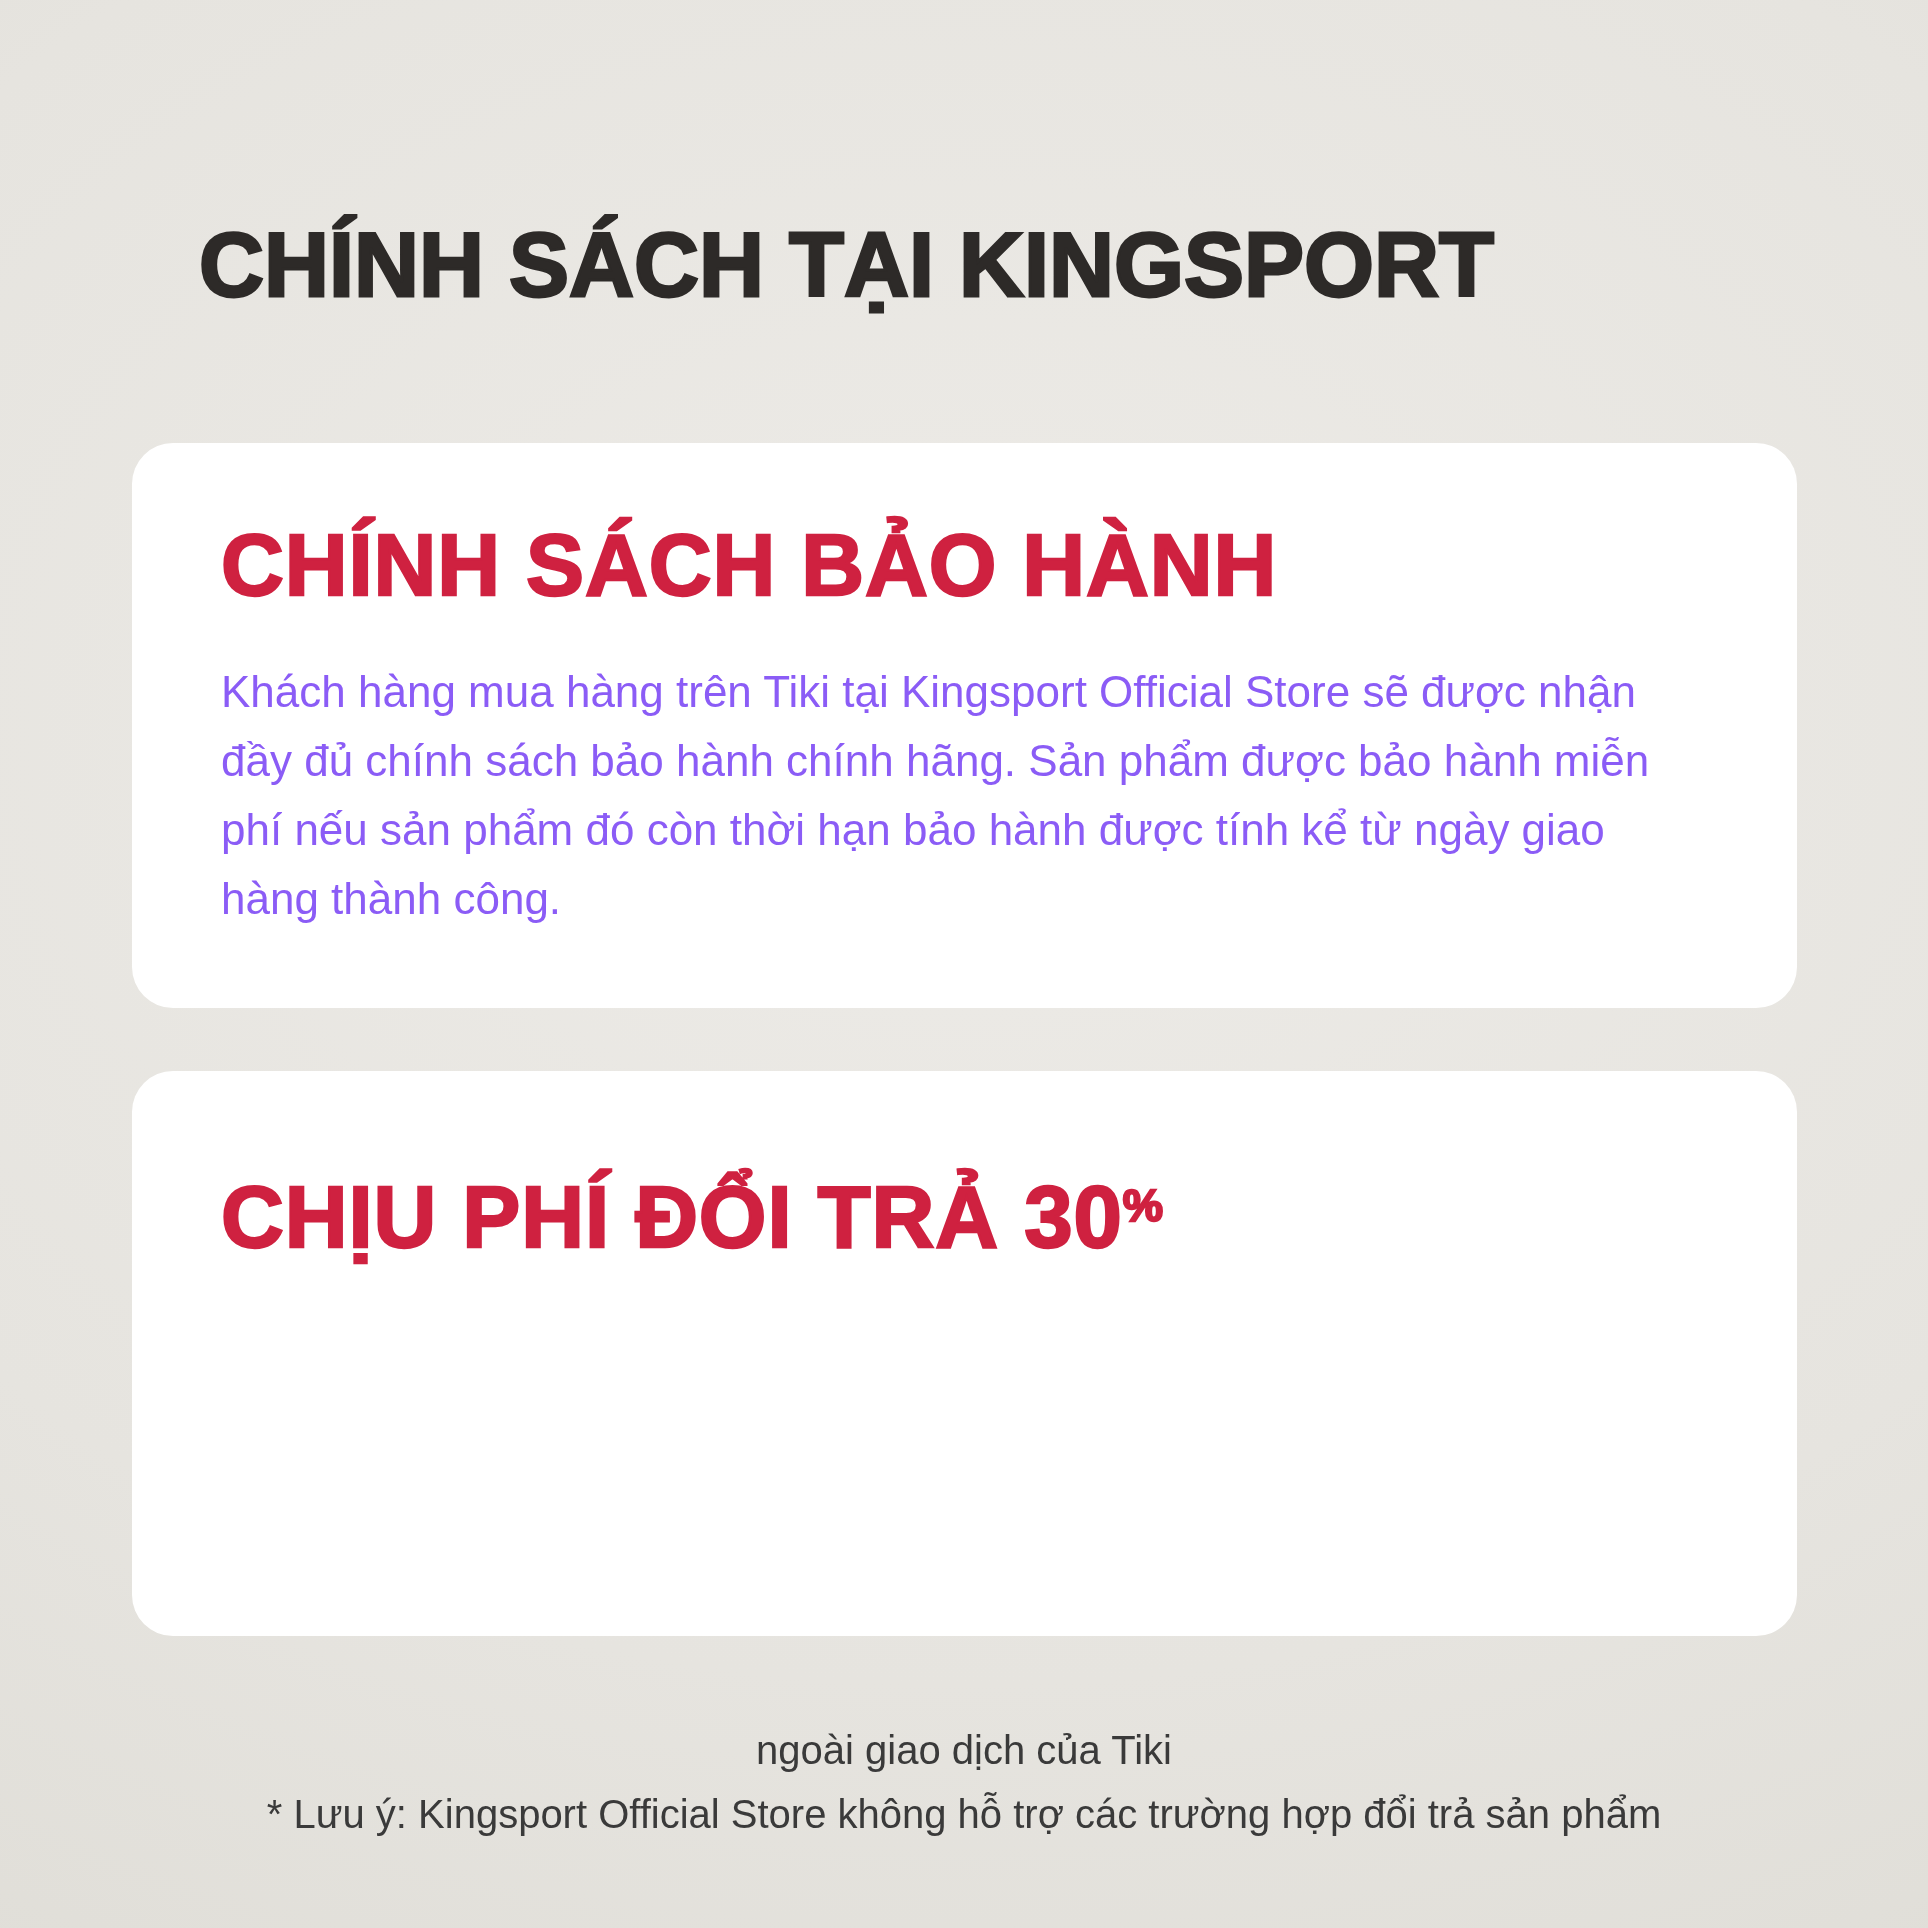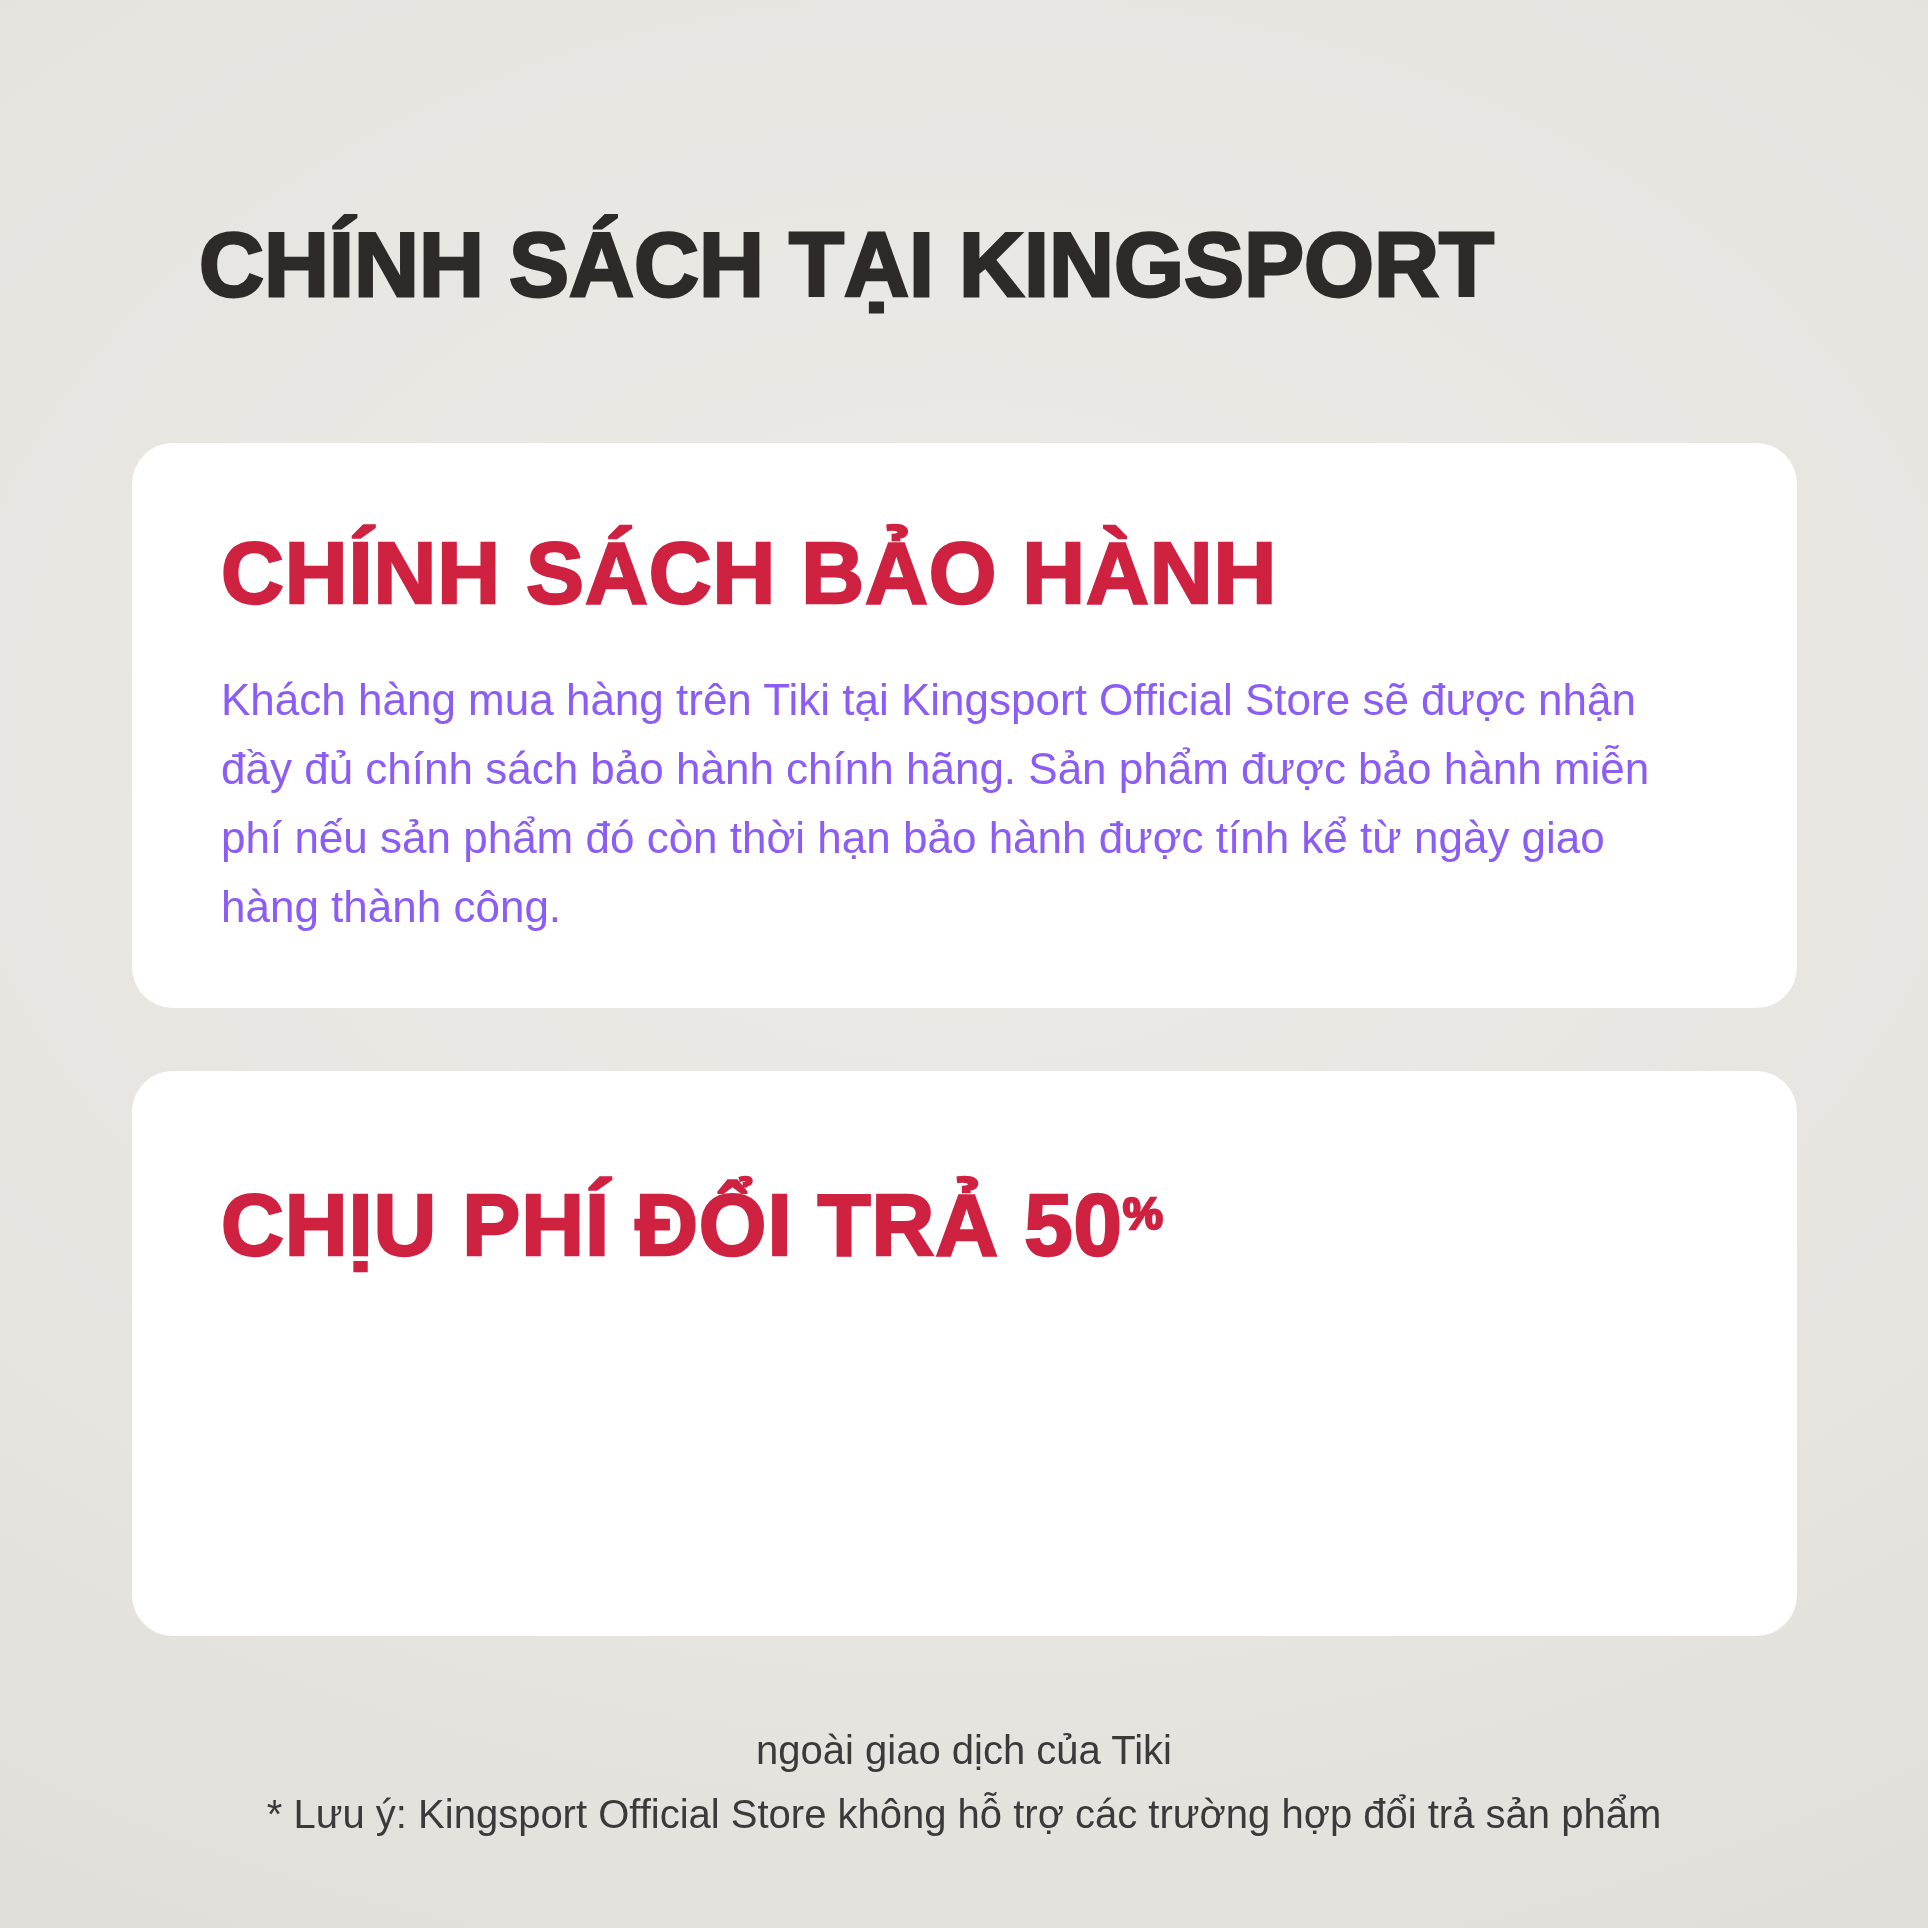--- a/index.html
+++ b/index.html
@@ -33,21 +33,21 @@
     -webkit-text-stroke: 2.8px #2d2a28;
   }
   .card {
     position: absolute;
     left: 132px;
     width: 1665px;
     height: 565px;
     background: #ffffff;
     border-radius: 41px;
     box-sizing: border-box;
-    padding: 8px 89px;
+    padding: 0 89px;
   }
   .card-1 { top: 443px; }
   .card-2 { top: 1071px; }
   .card-heading {
     margin: 0;
     font-size: 87px;
     line-height: 95px;
     font-weight: bold;
     letter-spacing: 0.9px;
     color: #cf2140;
@@ -87,21 +87,21 @@
 <div class="canvas">
 
   <h1 class="page-title">CHÍNH SÁCH TẠI KINGSPORT</h1>
 
   <section class="card card-1">
     <h2 class="card-heading">CHÍNH SÁCH BẢO HÀNH</h2>
     <p class="card-body">Khách hàng mua hàng trên Tiki tại Kingsport Official Store sẽ được nhận đầy đủ chính sách bảo hành chính hãng. Sản phẩm được bảo hành miễn phí nếu sản phẩm đó còn thời hạn bảo hành được tính kể từ ngày giao hàng thành công.</p>
   </section>
 
   <section class="card card-2">
-    <h2 class="card-heading"><span>CHỊU PHÍ ĐỔI TRẢ 50</span><sup>%</sup></h2>
+    <h2 class="card-heading"><span>CHỊU PHÍ ĐỔI TRẢ 30</span><sup>%</sup></h2>
   </section>
 
   <div class="footnote">
     <div>ngoài giao dịch của Tiki</div>
     <div>* Lưu ý: Kingsport Official Store không hỗ trợ các trường hợp đổi trả sản phẩm</div>
   </div>
 
 </div>
 
 

